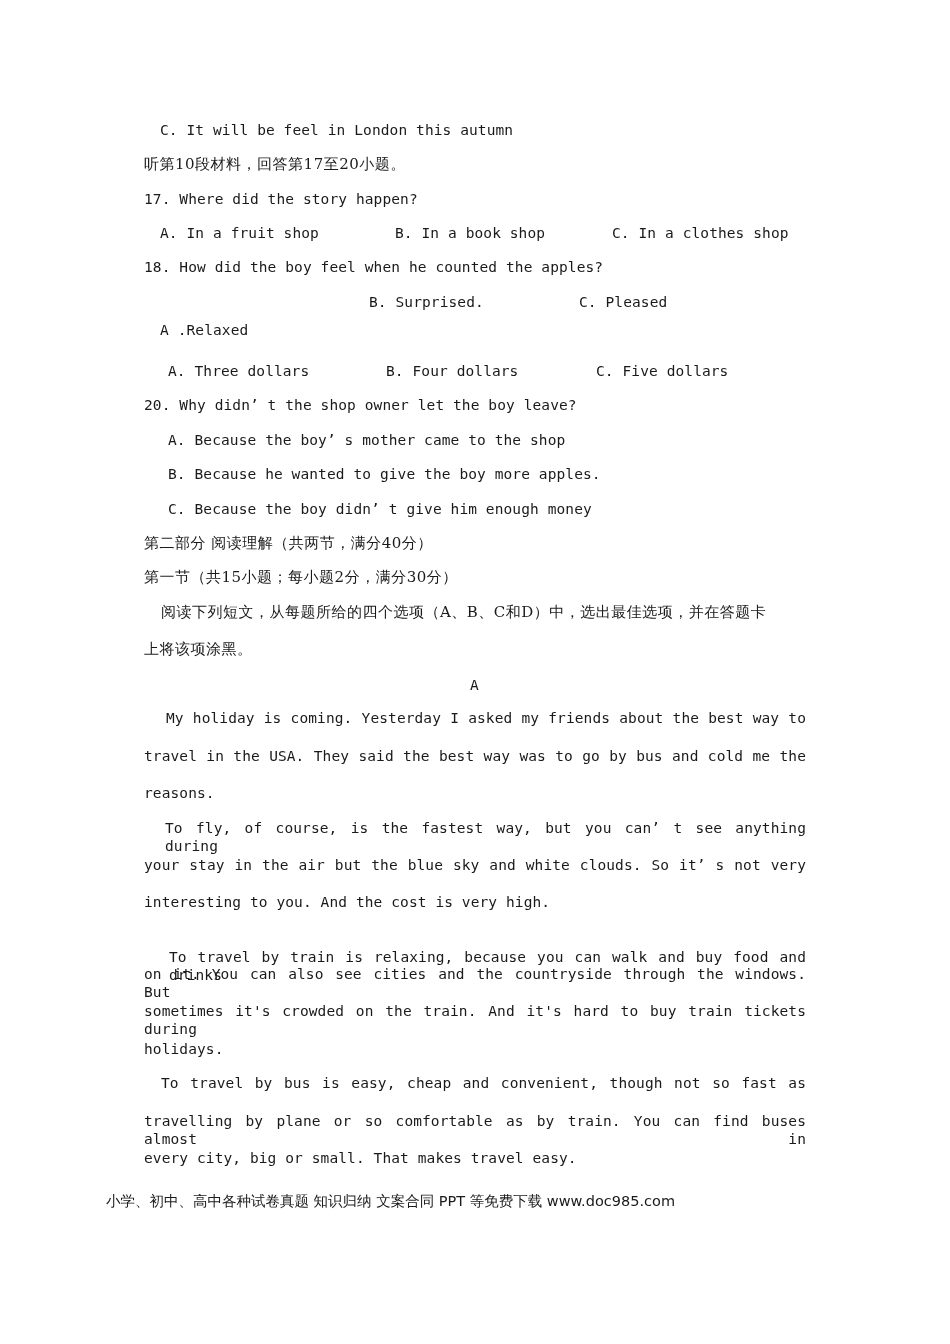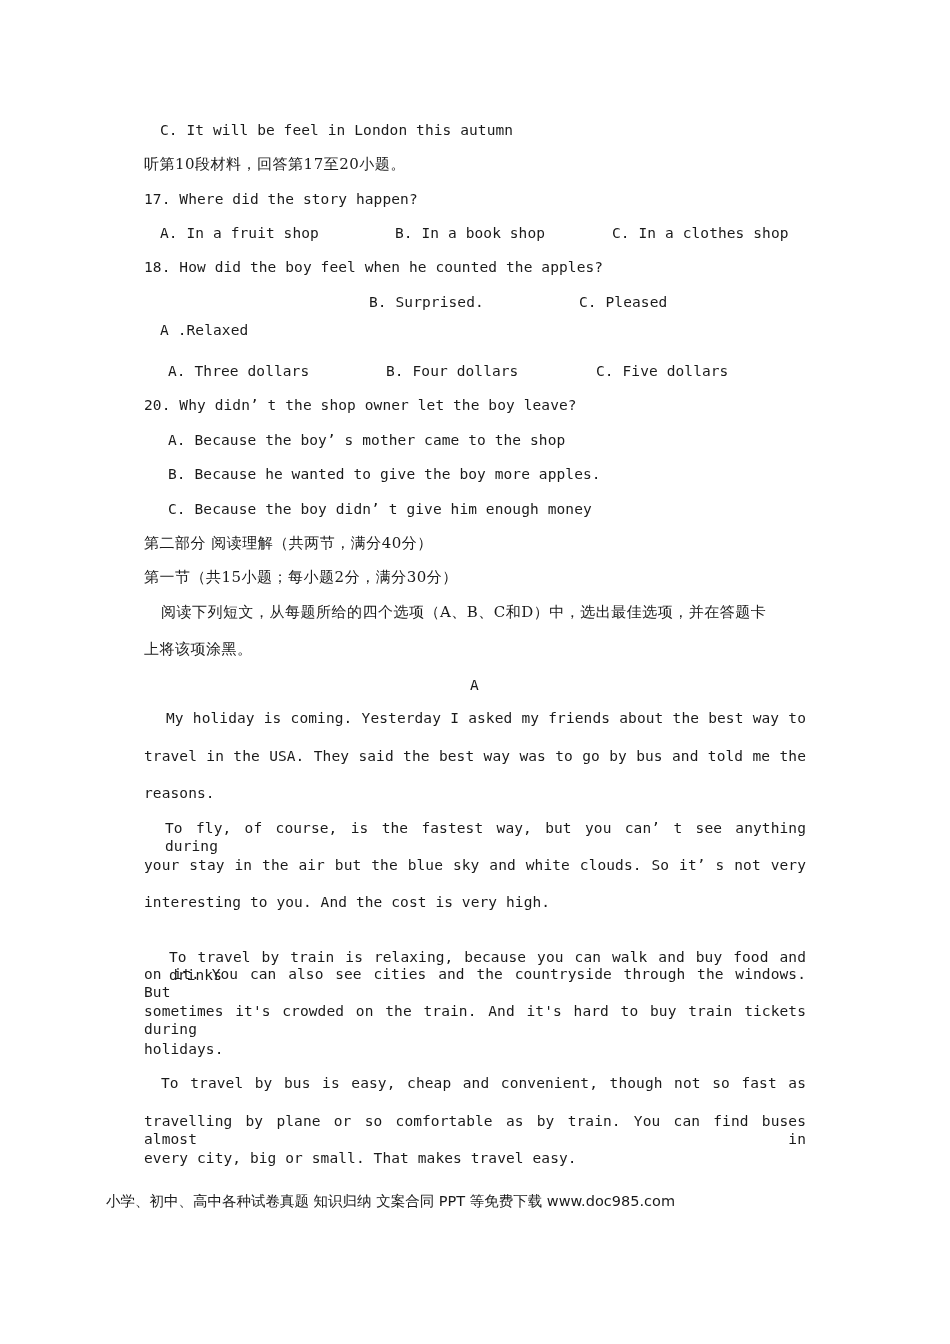--- a/index.html
+++ b/index.html
@@ -56,21 +56,21 @@
   <div class="ln" style="left:168px; top:465px;">B. Because he wanted to give the boy more apples.</div>
   <div class="ln" style="left:168px; top:500px;">C. Because the boy didn’ t give him enough money</div>
 
   <div class="ln cn" style="left:144px; top:534px;">第二部分 阅读理解（共两节，满分40分）</div>
   <div class="ln cn" style="left:144px; top:568px;">第一节（共15小题；每小题2分，满分30分）</div>
   <div class="ln cn" style="left:161px; top:603px;">阅读下列短文，从每题所给的四个选项（A、B、C和D）中，选出最佳选项，并在答题卡</div>
   <div class="ln cn" style="left:144px; top:640px;">上将该项涂黑。</div>
   <div class="ln" style="left:470px; top:676px;">A</div>
 
   <div class="ln just" style="left:144px; top:709px; width:662px; padding-left:22px; box-sizing:border-box;">My holiday is coming. Yesterday I asked my friends about the best way to</div>
-  <div class="ln just" style="left:144px; top:747px;">travel in the USA. They said the best way was to go by bus and told me the</div>
+  <div class="ln just" style="left:144px; top:747px;">travel in the USA. They said the best way was to go by bus and cold me the</div>
   <div class="ln" style="left:144px; top:784px;">reasons.</div>
 
   <div class="ln just" style="left:144px; top:819px; width:662px; padding-left:21px; box-sizing:border-box;">To fly, of course, is the fastest way, but you can’ t see anything during</div>
   <div class="ln just" style="left:144px; top:856px;">your stay in the air but the blue sky and white clouds. So it’ s not very</div>
   <div class="ln" style="left:144px; top:893px;">interesting to you. And the cost is very high.</div>
 
   <div class="ln just" style="left:144px; top:948px; width:662px; padding-left:25px; box-sizing:border-box;">To travel by train is relaxing, because you can walk and buy food and drinks</div>
   <div class="ln just" style="left:144px; top:965px;">on it. You can also see cities and the countryside through the windows. But</div>
   <div class="ln just" style="left:144px; top:1002px;">sometimes it's crowded on the train. And it's hard to buy train tickets during</div>
   <div class="ln" style="left:144px; top:1040px;">holidays.</div>

